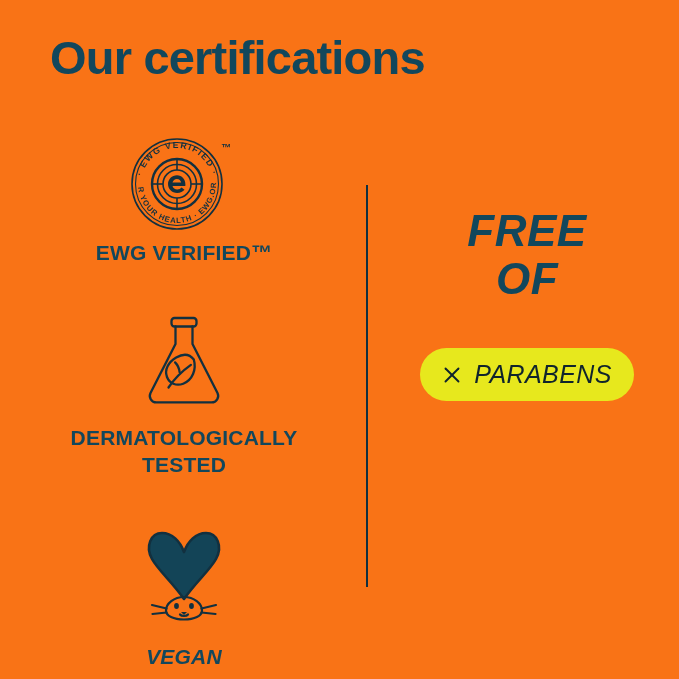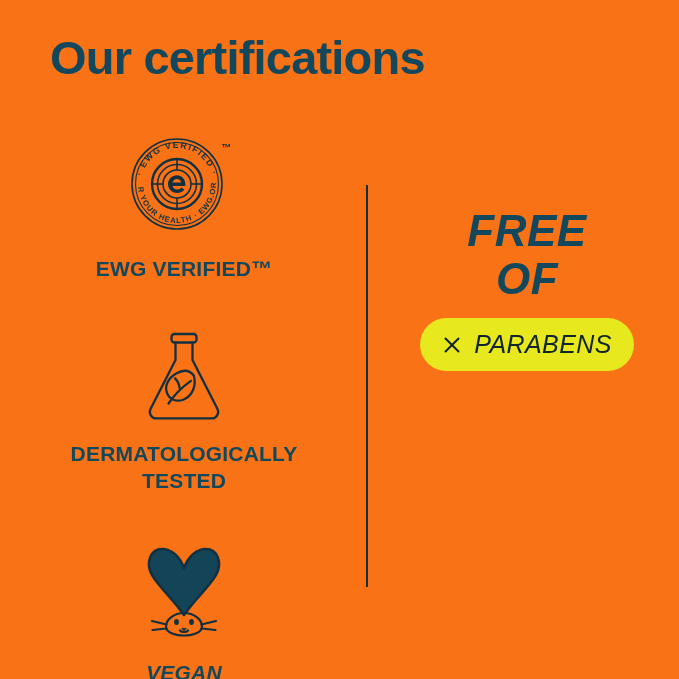--- a/index.html
+++ b/index.html
@@ -58,21 +58,21 @@
     font-weight: bold;
     color: #12475c;
     letter-spacing: 0.2px;
     line-height: 1.25;
     white-space: pre-line;
   }
   .cert-item-ewg { margin-top: 2px; }
   .cert-item-derm { margin-top: 48px; }
   .cert-item-vegan { margin-top: 48px; }
   .cert-item-vegan .cert-label { margin-top: 18px; font-style: italic; }
-  .cert-item-ewg .cert-label { margin-top: 16px; }
+  .cert-item-ewg .cert-label { margin-top: 0; }
 
   
   .divider {
     position: absolute;
     left: 366px;
     top: 185px;
     width: 2px;
     height: 402px;
     background: #12303f;
   }
@@ -91,21 +91,21 @@
   .free-of {
     font-size: 44px;
     font-weight: bold;
     color: #12475c;
     text-align: center;
     line-height: 1.08;
     letter-spacing: 0.5px;
     white-space: pre-line;
   }
   .pill-list {
-    margin-top: 16px;
+    margin-top: 46px;
     width: 100%;
     display: flex;
     flex-direction: column;
     align-items: center;
     gap: 12px;
   }
   .pill {
     background: #e7e81d;
     border-radius: 999px;
     height: 53px;

